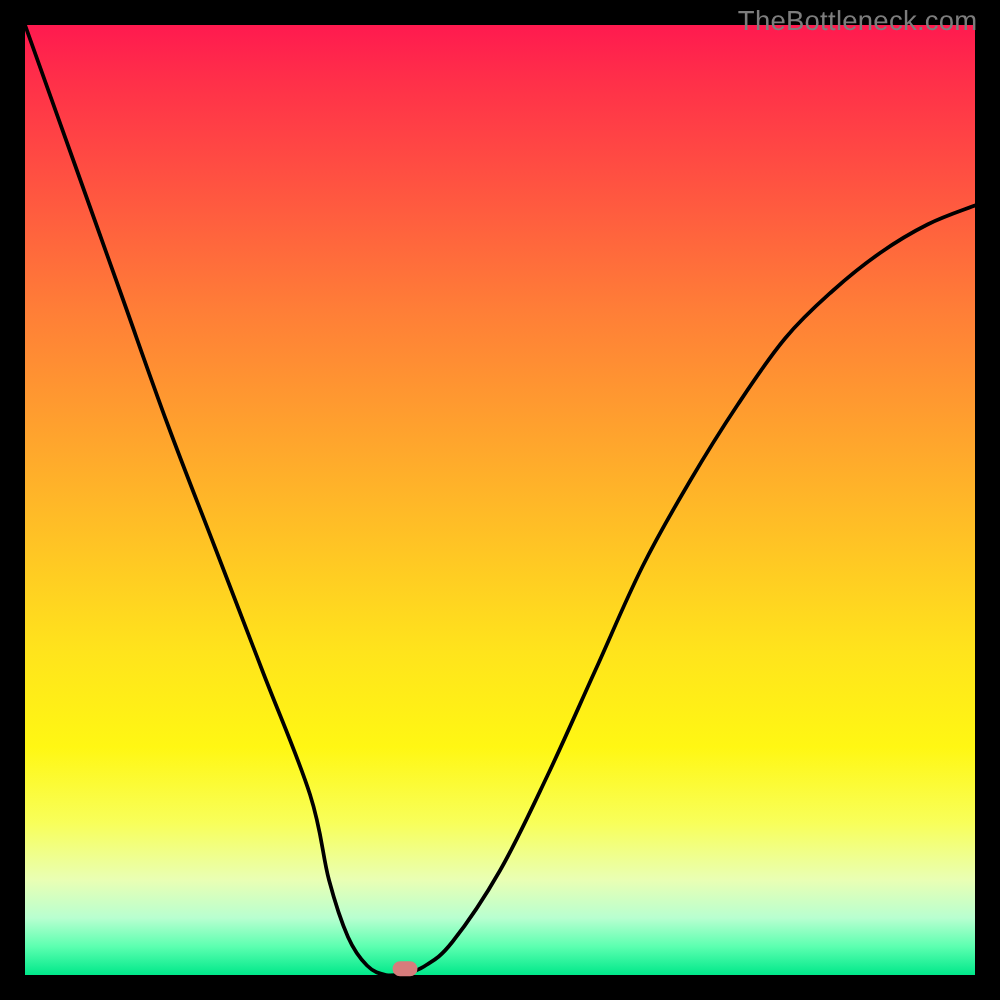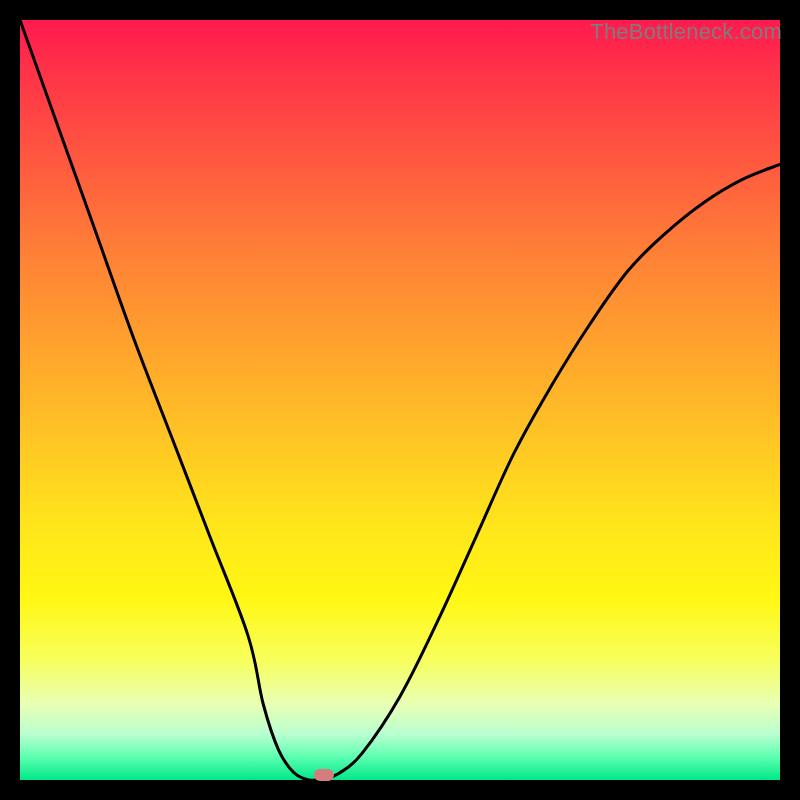--- a/index.html
+++ b/index.html
@@ -28,21 +28,21 @@
       #fff713 76%,
       #f8ff5a 84%,
       #e9ffb4 90%,
       #b8ffd0 94%,
       #5cffb0 97%,
       #00e88a 100%
     );
   }
   .watermark {
     position: absolute;
-    top: 19px;
+    top: 4px;
     right: 18px;
     color: #7d7d7d;
     font-size: 22px;
     font-weight: 500;
     letter-spacing: 0.2px;
     z-index: 20;
     user-select: none;
     text-align: center;
   }
   svg.curve {

